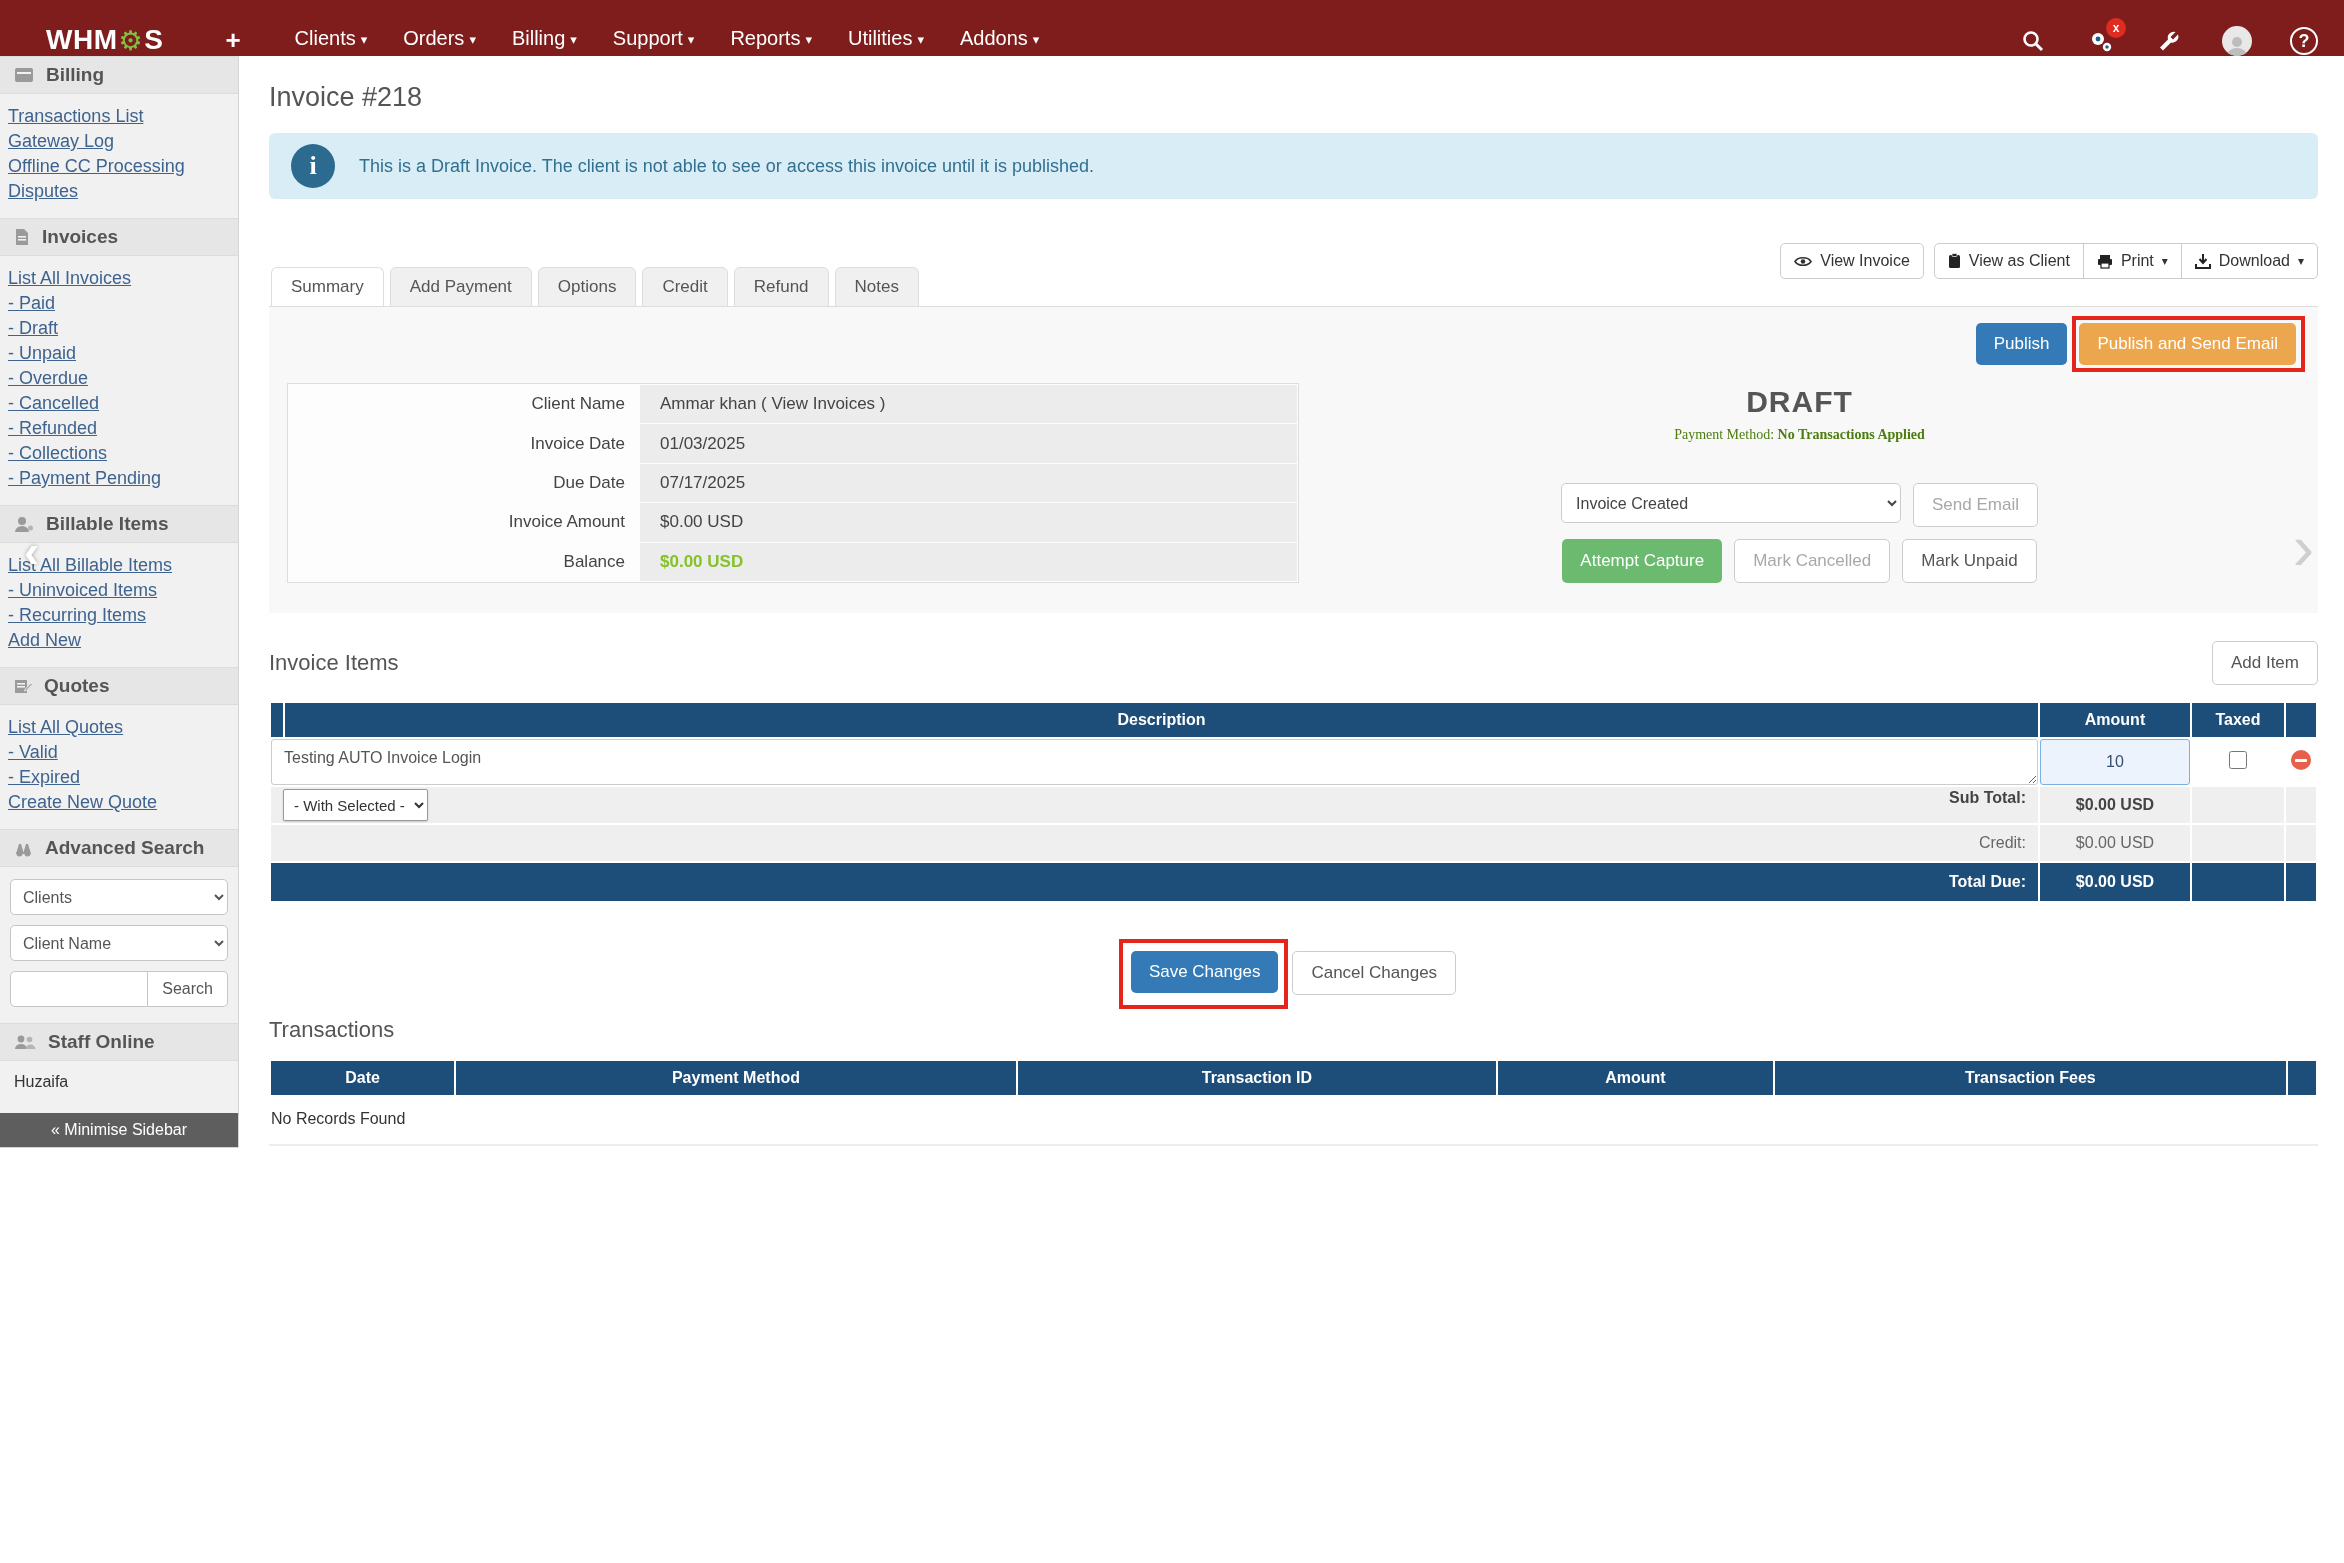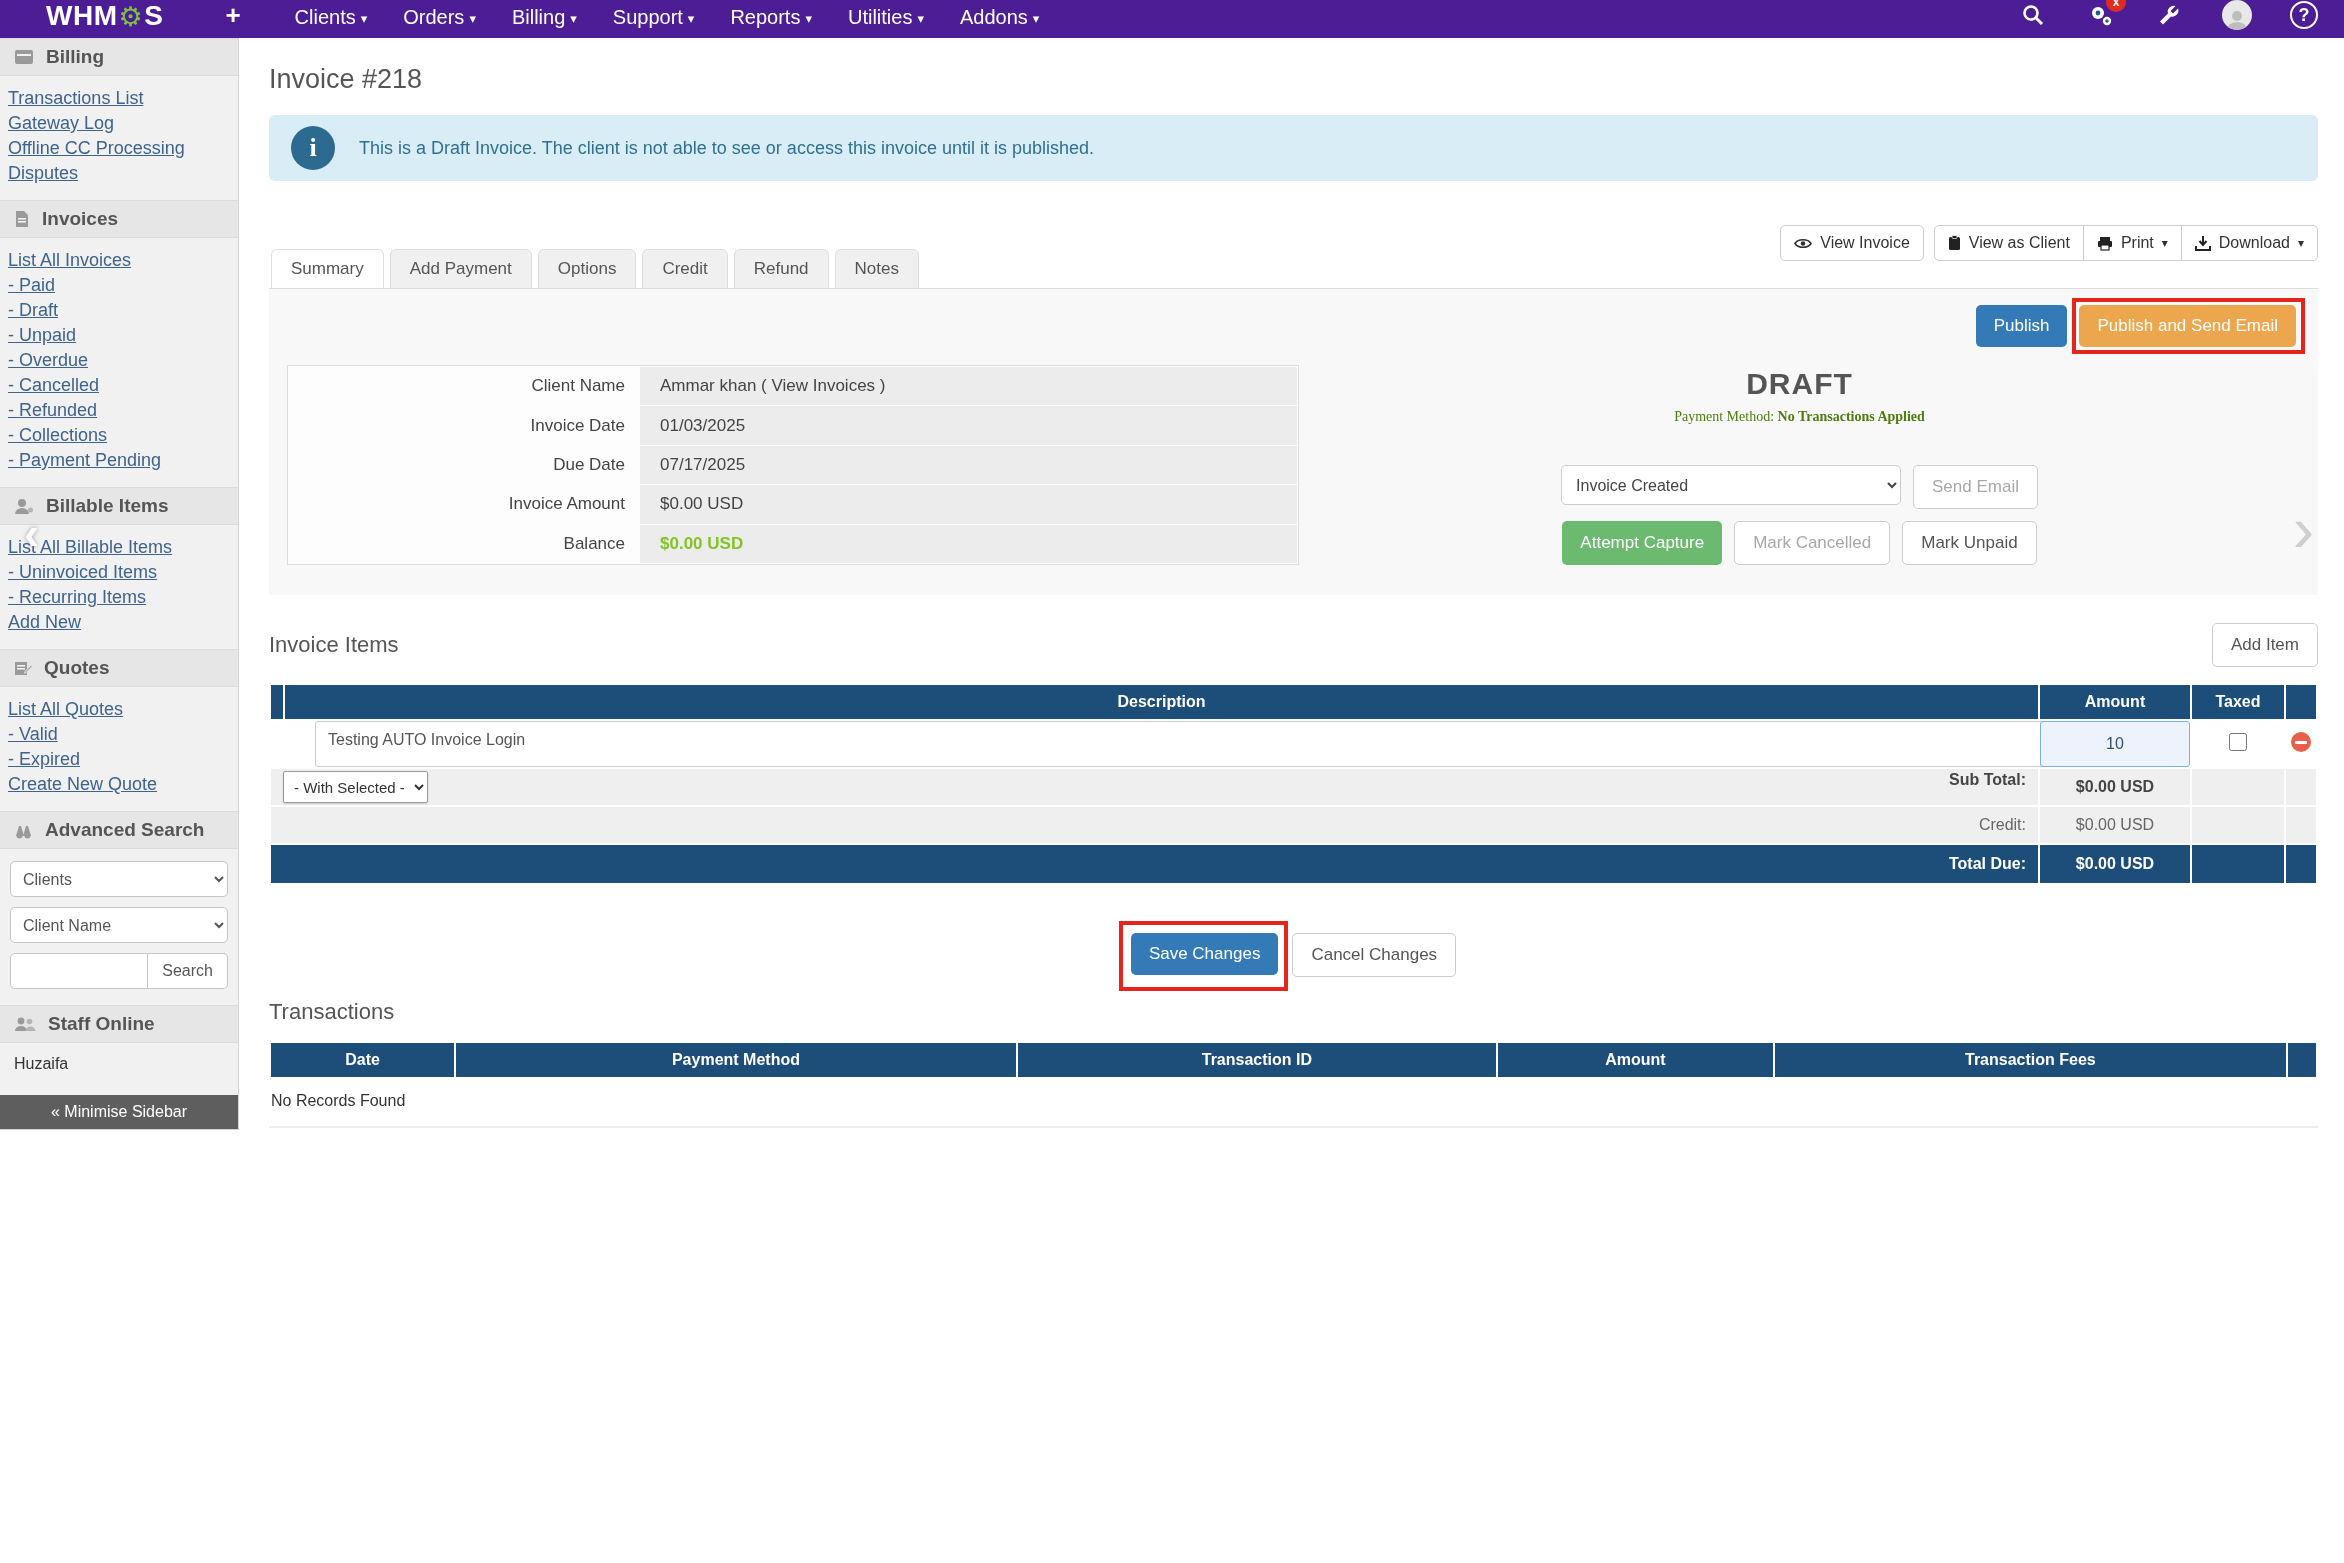--- a/index.html
+++ b/index.html
@@ -1,20 +1,20 @@
 <!DOCTYPE html>
 <html><head>
 <meta charset="utf-8">
 <style>
   * { margin:0; padding:0; box-sizing:border-box; }
   html,body { width:2344px; min-height:1563px; background:#fff;
     font-family:"Liberation Sans","DejaVu Sans",sans-serif; color:#444; }
 
   
-  .navbar { height:38px; background:#4c1d95; display:flex; align-items:flex-start; padding:0 26px 0 46px; }
+  .navbar { height:56px; background:#7f1d1d; display:flex; align-items:flex-end; padding:0 26px 0 46px; }
   .logo { display:flex; align-items:center; font-weight:bold; font-size:28px; color:#fff; letter-spacing:.5px; }
   .logo .gear { color:#7dc242; font-size:27px; margin:0 1px; font-family:"DejaVu Sans",sans-serif; }
   .quick-add { color:#fff; font-size:26px; font-weight:bold; margin-left:62px; cursor:pointer; }
   .nav-menus { display:flex; margin-left:40px; gap:8px; }
   .nav-item { color:#fff; font-size:20px; padding:6px 14px; cursor:pointer; white-space:nowrap; }
   .nav-item .caret { font-size:13px; margin-left:5px; vertical-align:middle; font-family:"DejaVu Sans",sans-serif; }
   .nav-right { margin-left:auto; display:flex; align-items:center; gap:38px; }
   .nav-ico { position:relative; width:30px; height:30px; display:flex; align-items:center; justify-content:center; cursor:pointer; }
   .nav-ico svg { display:block; }
   .badge { position:absolute; top:-8px; right:-10px; background:#e02b20; color:#fff; font-size:12px; font-weight:bold;
@@ -93,21 +93,21 @@
     font-size:16px; color:#444; padding:0 10px; font-family:inherit; }
   .status-buttons { margin-top:12px; display:flex; justify-content:center; gap:12px; }
   .next-chevron { position:absolute; right:4px; top:208px; font-size:64px; color:#cfcfcf; line-height:1; cursor:pointer; }
 
   .items-head { display:flex; justify-content:space-between; align-items:center; margin:28px 0 2px; }
   .section-title { font-size:22px; color:#555; font-weight:400; }
   .items-table, .trans-table { width:100%; border-collapse:separate; border-spacing:2px; margin-top:16px; }
   .items-table th, .trans-table th { background:#1d4e7a; color:#fff; font-size:16px; font-weight:bold; padding:8px 6px; text-align:center; }
   .items-table td { vertical-align:middle; }
   .item-desc textarea { width:100%; height:46px; border:1px solid #ccc; border-radius:3px; padding:9px 12px;
-    font-size:16px; color:#555; resize:vertical; font-family:inherit; display:block;margin-left:44px; }
+    font-size:16px; color:#555; resize:vertical; font-family:inherit; display:block; }
   .amount-input { width:100%; height:46px; background:#ecf3fc; border:1px solid #7cb0e0; border-radius:3px;
     text-align:center; font-size:16px; color:#35506e; font-family:inherit; }
   .taxed-cell, .remove-cell { text-align:center; background:#fff; }
   .taxed-cell input { width:18px; height:18px; }
   .remove-icon { display:inline-block; width:20px; height:20px; border-radius:50%; background:#e8604c; position:relative; cursor:pointer; }
   .remove-icon::after { content:""; position:absolute; left:4px; right:4px; top:8.5px; height:3px; background:#fff; border-radius:1px; }
   .total-row td { background:#efefef; height:36px; font-size:16px; color:#444; padding:0 12px; }
   .total-row .lbl-cell { text-align:right; }
   .total-row .val-cell { text-align:center; }
   .bold { font-weight:bold; }

